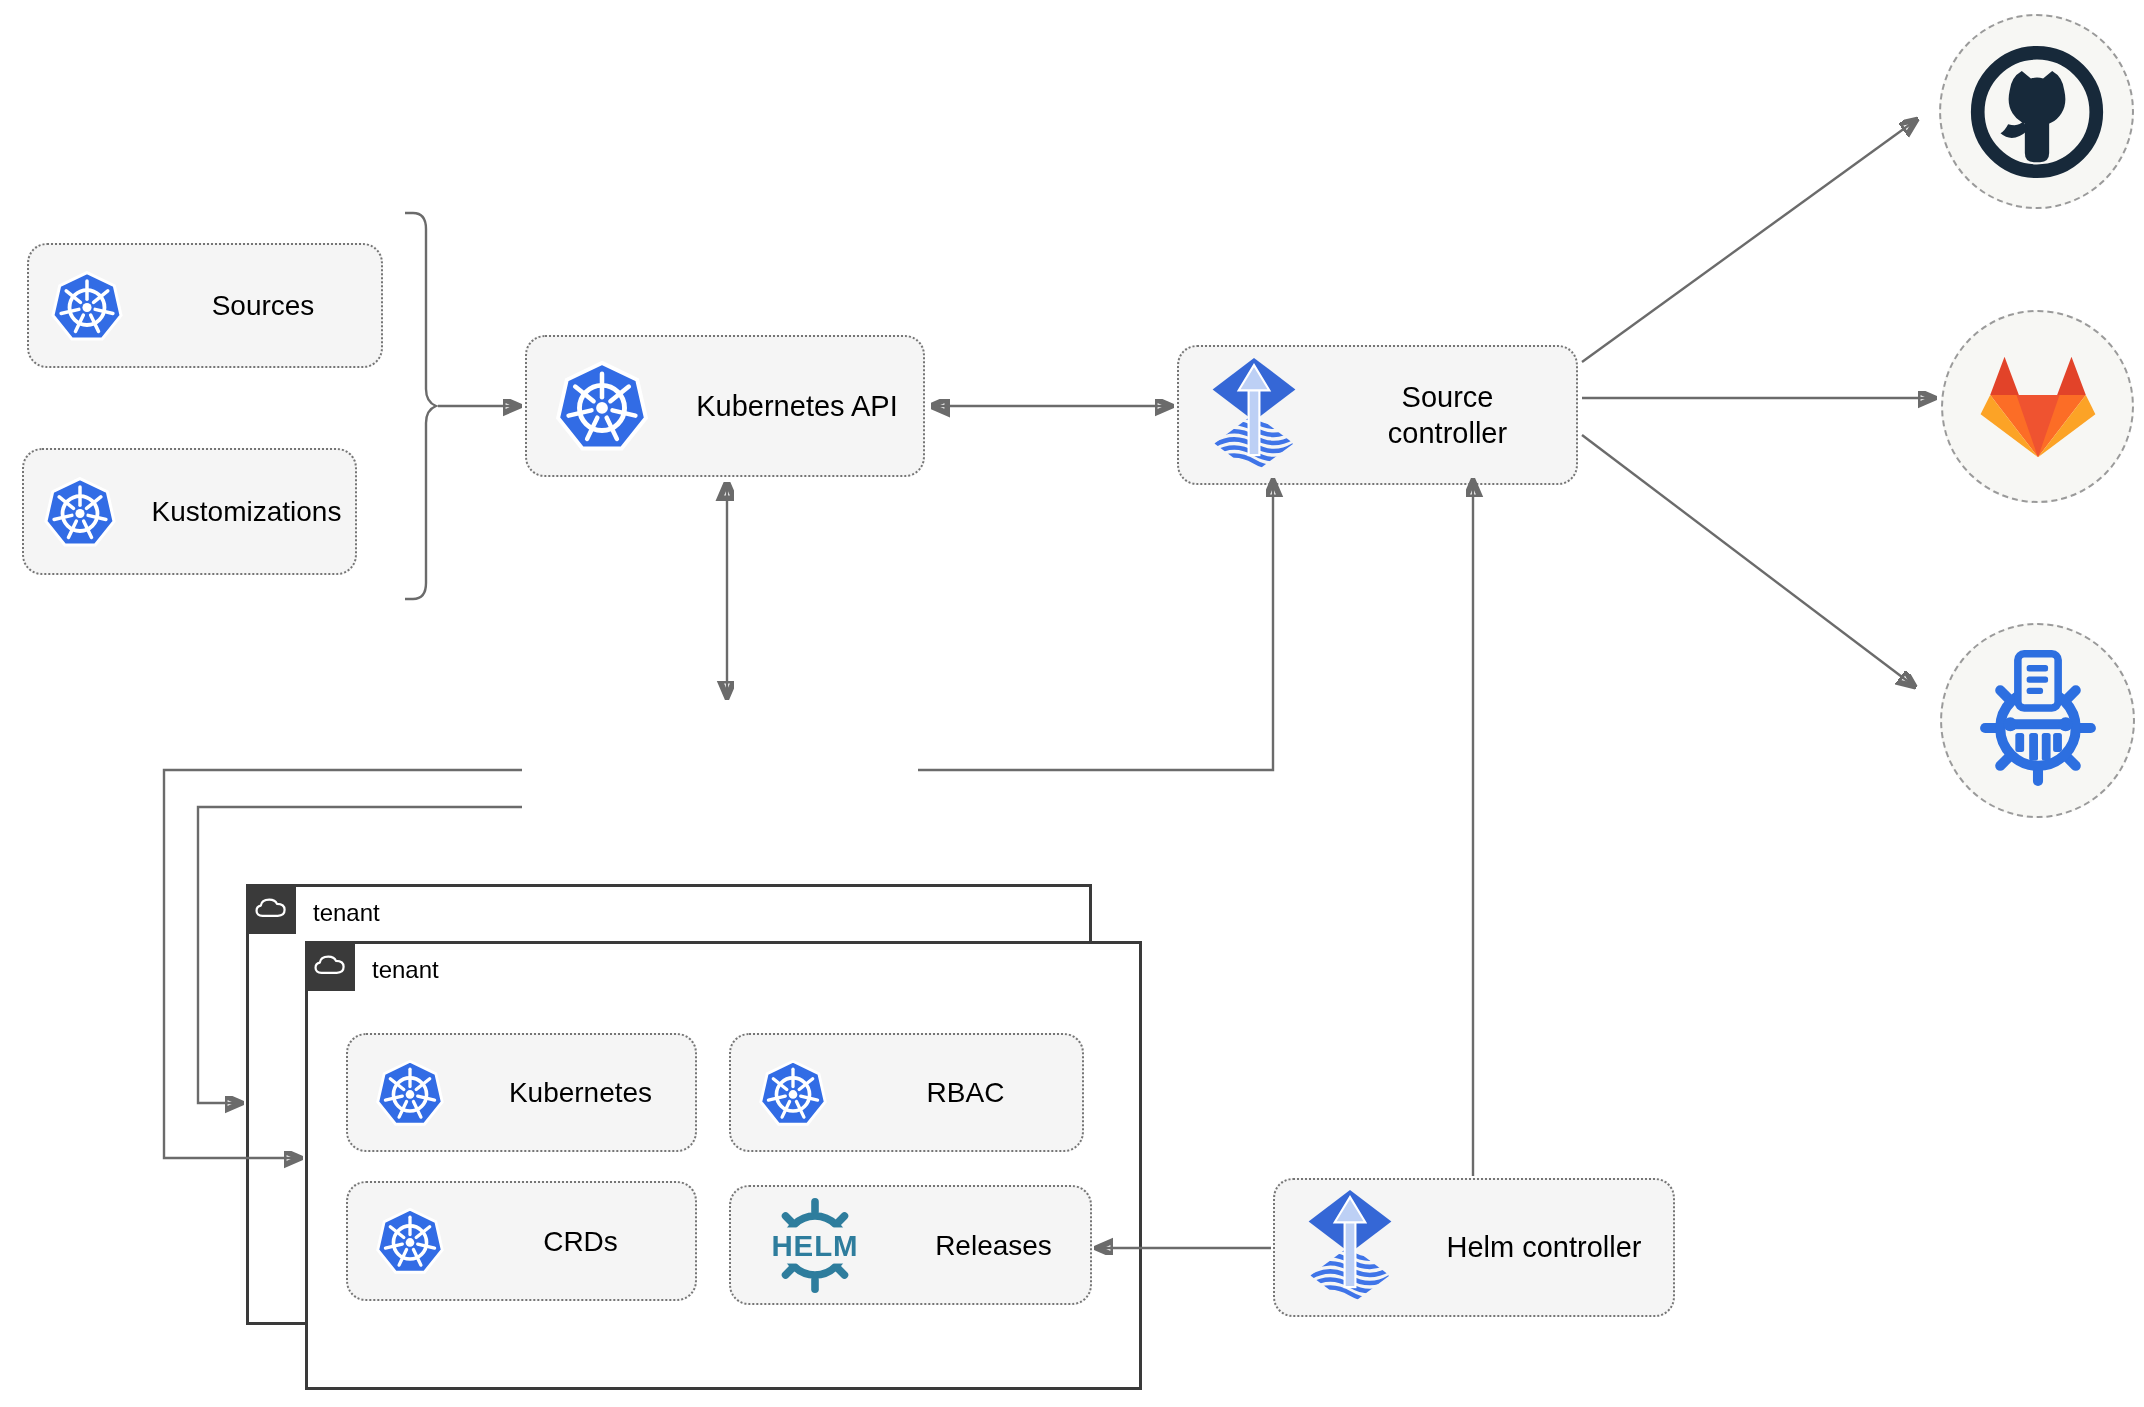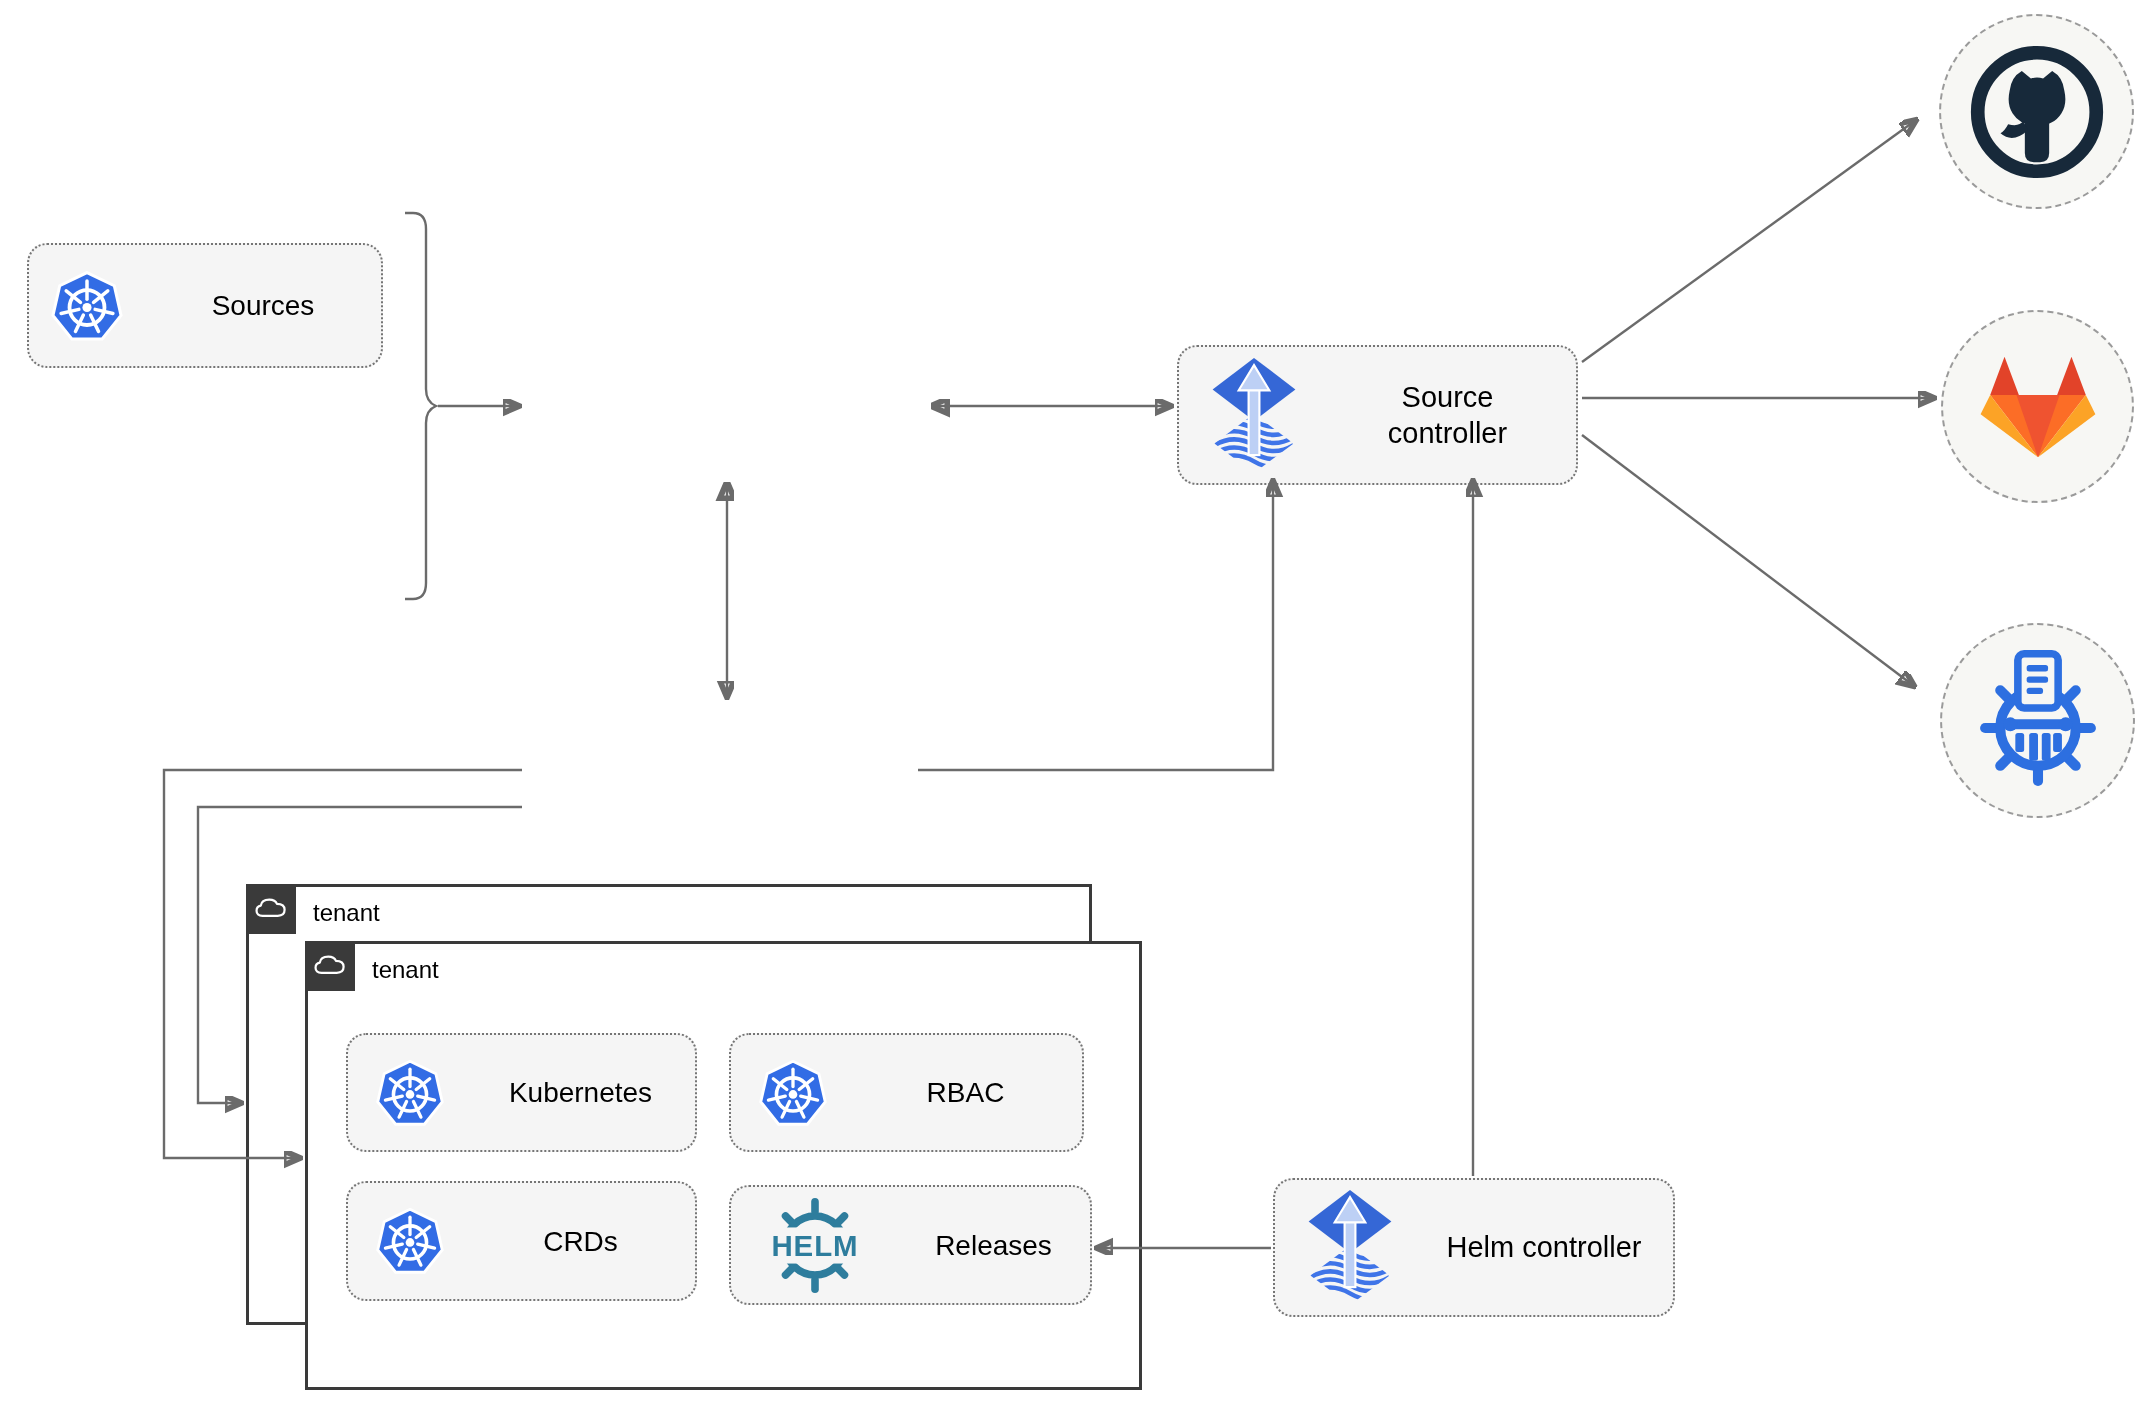--- a/index.html
+++ b/index.html
@@ -147,21 +147,33 @@
     <div class="tlabel">tenant</div>
   </div>
 
   <div class="chip" style="left:27px;top:243px;width:356px;height:125px;padding-left:20px">
     <svg class="icon" viewBox="0 0 100 100" width="76" height="76">
         <use href="#sym-k8s"></use>
       </svg>
     <div class="lbl">Sources</div>
   </div>
 
-
+  <div class="chip" style="left:22px;top:448px;width:335px;height:127px;padding-left:18px">
+    <svg class="icon" viewBox="0 0 100 100" width="76" height="76">
+        <use href="#sym-k8s"></use>
+      </svg>
+    <div class="lbl">Kustomizations</div>
+  </div>
+
+  <div class="chip" style="left:525px;top:335px;width:400px;height:142px;padding-left:26px">
+    <svg class="icon" viewBox="0 0 100 100" width="98" height="98">
+        <use href="#sym-k8s"></use>
+      </svg>
+    <div class="lbl big">Kubernetes API</div>
+  </div>
 
   <div class="chip two" style="left:1177px;top:345px;width:401px;height:140px;padding-left:30px">
     <svg class="icon" viewBox="0 0 100 132" width="90" height="119">
         <use href="#sym-flux"></use>
       </svg>
     <div class="lbl big">
         <span>Source controller</span>
       </div>
   </div>
 

